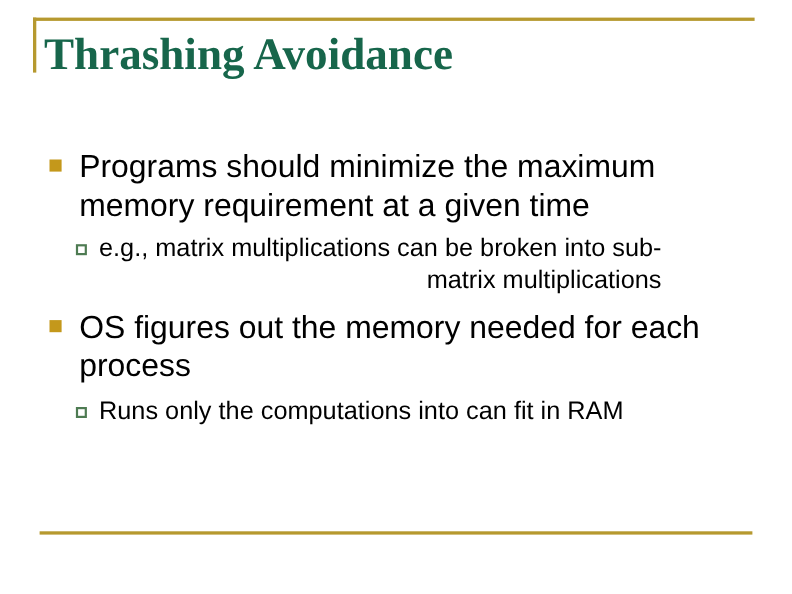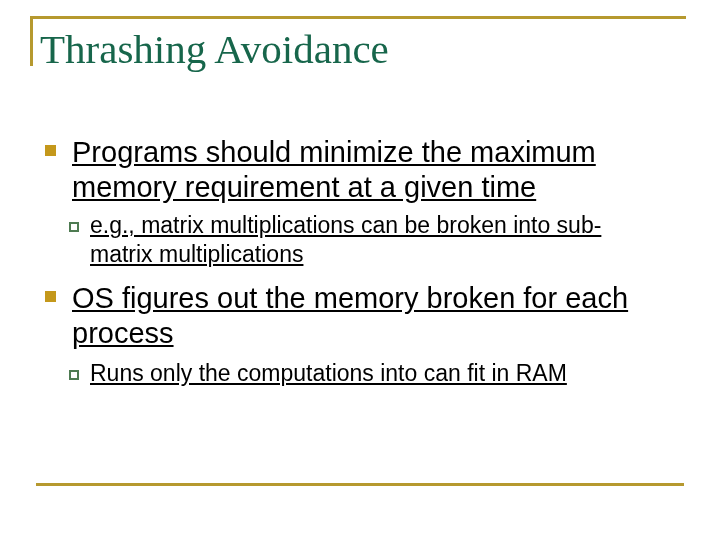--- a/index.html
+++ b/index.html
@@ -47,36 +47,35 @@
   }
   .bullet {
     position: absolute;
     left: 0;
     display: flex;
     align-items: flex-start;
     color: var(--body-text, #000000);
   }
   .bullet .txt {
     white-space: pre-line;
-    text-decoration: underline;
   }
   .bullet.l1 {
     padding-left: 45px;
     font-size: 29px;
     line-height: 35px;
     width: 700px;
   }
   .bullet.l1 .txt { margin-left: 16px; }
   .bullet.l2 {
     padding-left: 69px;
     font-size: 23px;
     line-height: 29px;
     width: 700px;
   }
-  .bullet.l2 .txt { margin-left: 11px; }
+  .bullet.l2 .txt { margin-left: 11px; text-align: right; }
   .sq-fill {
     flex: 0 0 auto;
     width: 11px;
     height: 11px;
     margin-top: 10px;
     background: var(--gold-bullet, #C4981B);
   }
   .sq-hollow {
     flex: 0 0 auto;
     width: 6px;
@@ -86,37 +85,37 @@
     background: transparent;
   }
 </style>
 </head>
 <body>
 
 <div class="slide">
 
   <div class="corner-rule"></div>
 
-  <h1 class="title" style="margin:0;font-weight:normal;">Thrashing Avoidance</h1>
+  <h1 class="title" style="margin:0;font-weight:bold;">Thrashing Avoidance</h1>
 
   <div class="bullet l1" style="top:135px;">
     <span class="sq-fill"></span>
     <div class="txt">Programs should minimize the maximum
 memory requirement at a given time</div>
   </div>
 
   <div class="bullet l2" style="top:211px;">
     <span class="sq-hollow"></span>
     <div class="txt">e.g., matrix multiplications can be broken into sub-
 matrix multiplications</div>
   </div>
 
   <div class="bullet l1" style="top:281px;">
     <span class="sq-fill"></span>
-    <div class="txt">OS figures out the memory broken for each
+    <div class="txt">OS figures out the memory needed for each
 process</div>
   </div>
 
   <div class="bullet l2" style="top:359px;">
     <span class="sq-hollow"></span>
     <div class="txt">Runs only the computations into can fit in RAM</div>
   </div>
 
   <div class="bottom-rule"></div>
 

